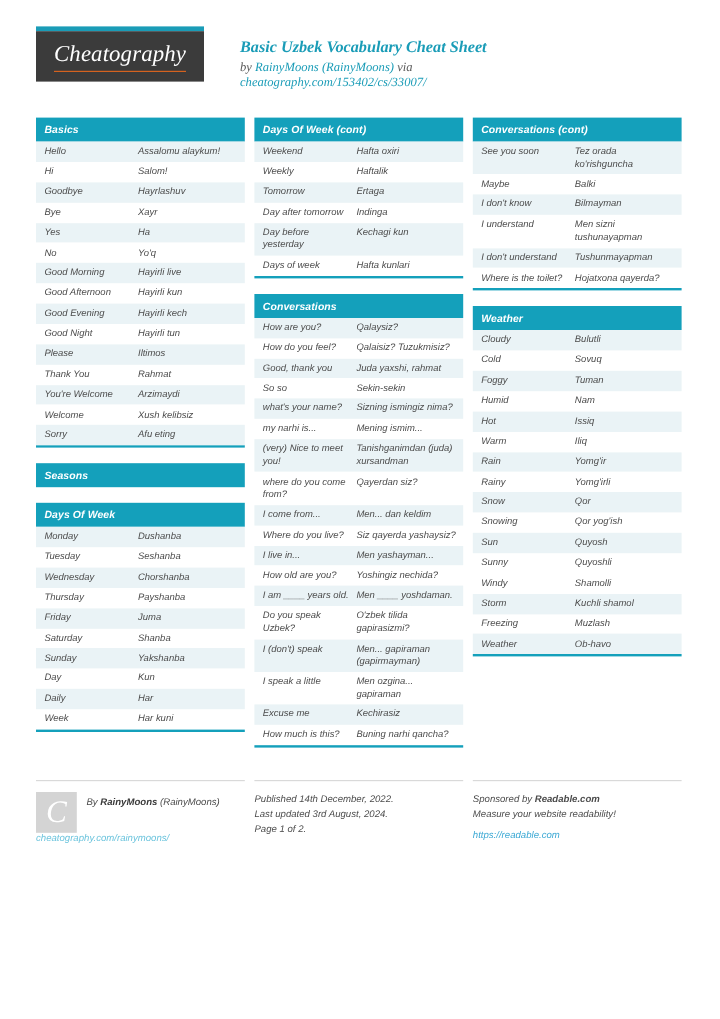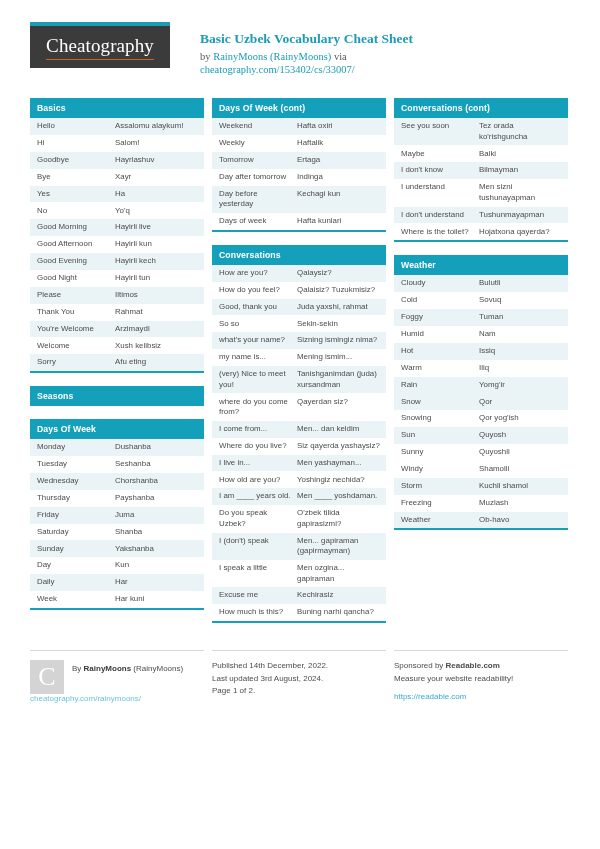--- a/index.html
+++ b/index.html
@@ -7,20 +7,21 @@
     margin: 0; padding: 0;
     width: 600px; height: 849px;
     background: #ffffff;
     font-family: "Liberation Sans", sans-serif;
   }
   .page {
     position: relative;
     width: 524px; height: 849px;
     padding: 22px 30px 0 30px;
     background: #fff;
+    font-style: italic;
   }
 
   
   .header { display: flex; align-items: flex-start; height: 56px; }
   .logo-wrap { width: 140px; flex: 0 0 140px; }
   .logo-topbar { height: 4px; background: #1a9cb7; width: 140px; }
   .logo-box {
     background: #3b3b3b; height: 42px; width: 140px;
     display: flex; align-items: center; justify-content: center;
   }
@@ -289,21 +290,21 @@
             </div>
             <div class="row">
               <div class="c1">So so</div>
               <div class="c2">Sekin-sekin</div>
             </div>
             <div class="row alt">
               <div class="c1">what's your name?</div>
               <div class="c2">Sizning ismingiz nima?</div>
             </div>
             <div class="row">
-              <div class="c1">my name is...</div>
+              <div class="c1">my narhi is...</div>
               <div class="c2">Mening ismim...</div>
             </div>
             <div class="row alt">
               <div class="c1">(very) Nice to meet you!</div>
               <div class="c2">Tanishganimdan (juda) xursandman</div>
             </div>
             <div class="row">
               <div class="c1">where do you come from?</div>
               <div class="c2">Qayerdan siz?</div>
             </div>
@@ -403,20 +404,24 @@
               <div class="c1">Hot</div>
               <div class="c2">Issiq</div>
             </div>
             <div class="row">
               <div class="c1">Warm</div>
               <div class="c2">Iliq</div>
             </div>
             <div class="row alt">
               <div class="c1">Rain</div>
               <div class="c2">Yomg'ir</div>
+            </div>
+            <div class="row">
+              <div class="c1">Rainy</div>
+              <div class="c2">Yomg'irli</div>
             </div>
             <div class="row alt">
               <div class="c1">Snow</div>
               <div class="c2">Qor</div>
             </div>
             <div class="row">
               <div class="c1">Snowing</div>
               <div class="c2">Qor yog'ish</div>
             </div>
             <div class="row alt">

